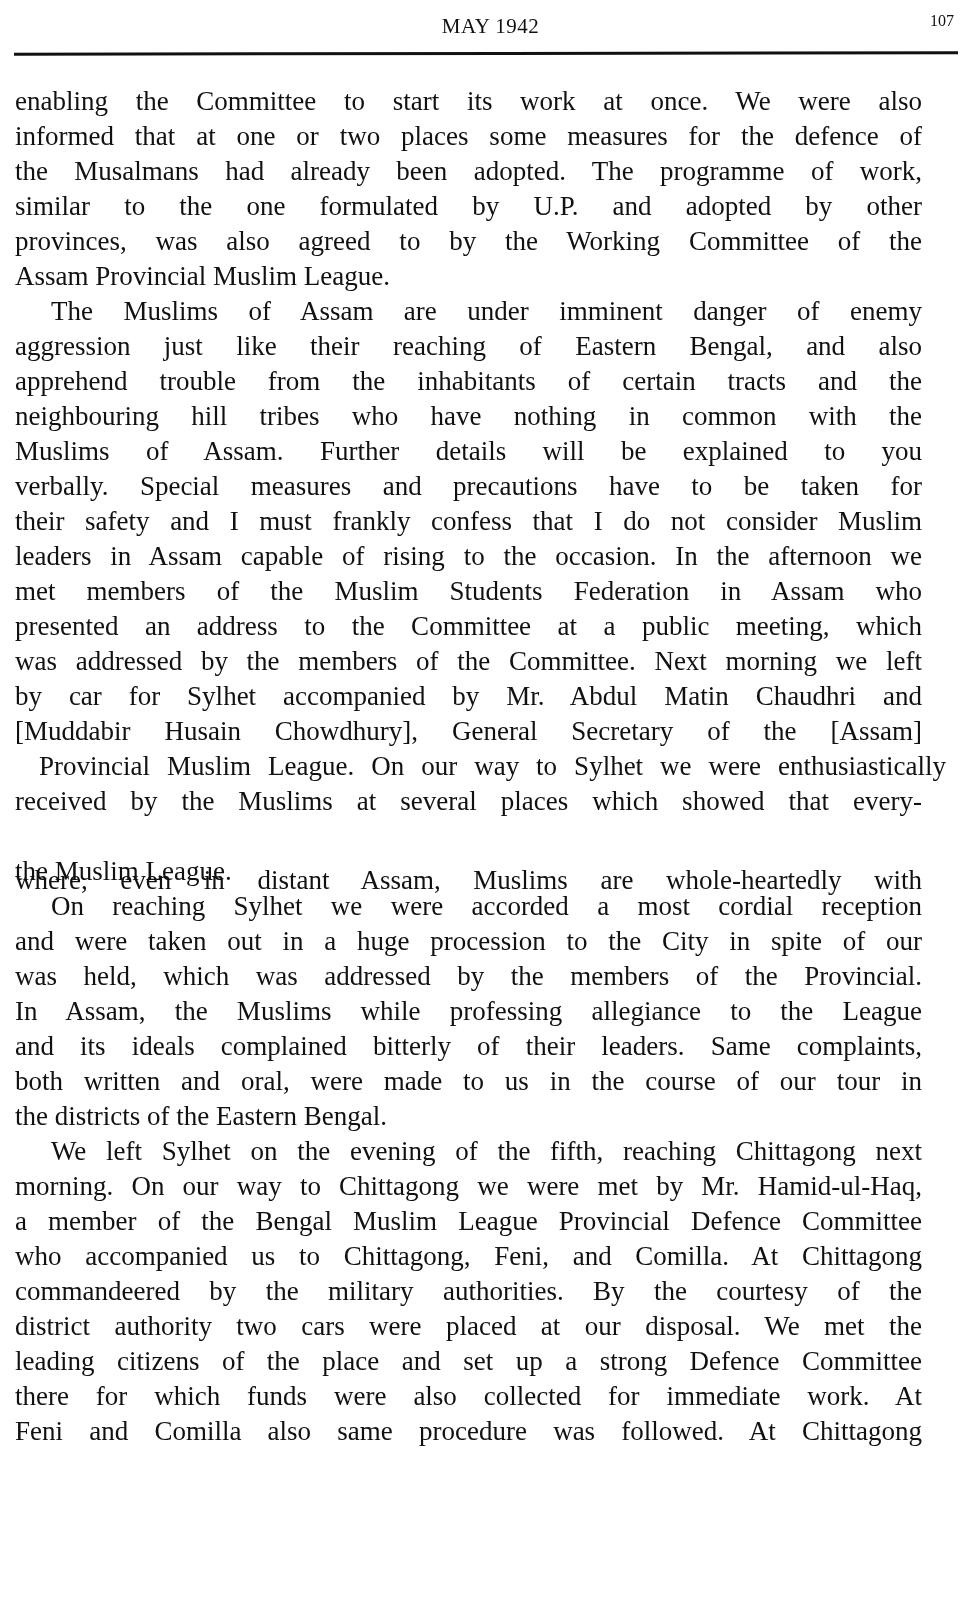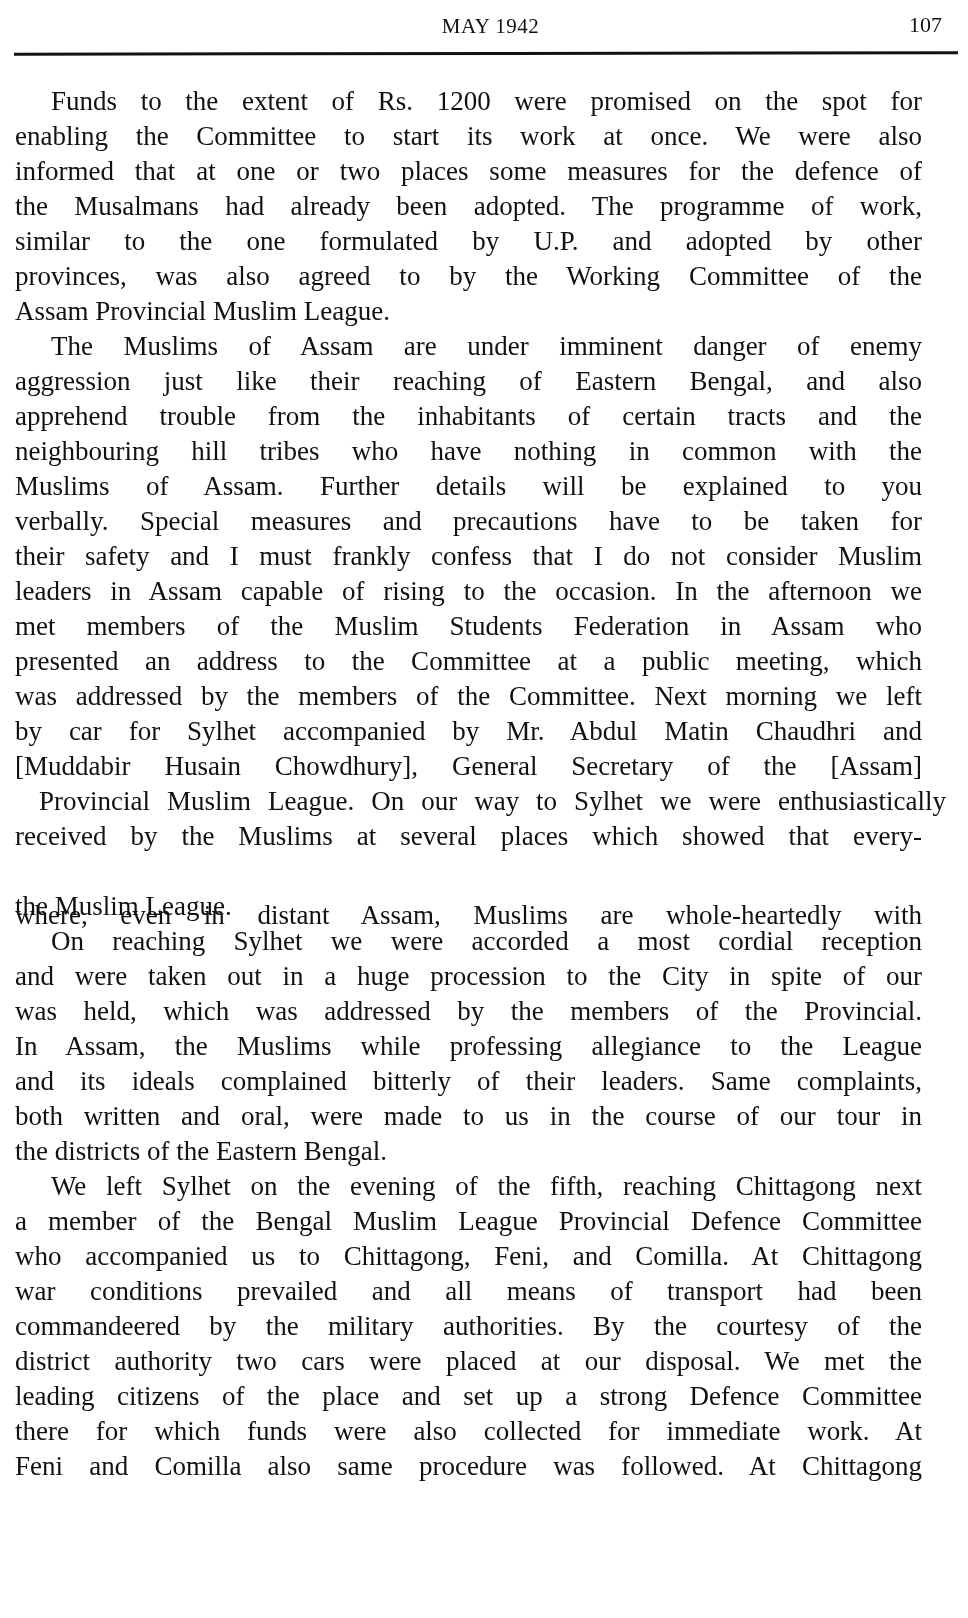--- a/index.html
+++ b/index.html
@@ -26,23 +26,23 @@
     position: absolute;
     left: 13px;
     right: 0;
     top: 0;
     text-align: center;
     font-size: 21px;
     letter-spacing: 0.5px;
   }
   .page-number {
     position: absolute;
-    right: 12px;
+    right: 0;
     top: -2px;
-    font-size: 22px;
+    font-size: 16px;
   }
   .rule {
     position: absolute;
     top: 52px;
     left: 14px;
     width: 944px;
     height: 3px;
     background: #111111;
     transform: rotate(-0.08deg);
   }
@@ -85,21 +85,20 @@
 
 <div class="running-head">
   <div class="running-title">MAY 1942</div>
   <div class="page-number">107</div>
 </div>
 <div class="rule"></div>
 
 <div class="body-text">
 
   <div>
-    <div class="line indent"><span style="display: inline-block; white-space: normal; width: 100%;">Funds to the extent of Rs. 1200 were promised on the spot for</span></div>
     <div class="line"><span style="display: inline-block; white-space: normal; width: 100%;">enabling the Committee to start its work at once. We were also</span></div>
     <div class="line"><span style="display: inline-block; white-space: normal; width: 100%;">informed that at one or two places some measures for the defence of</span></div>
     <div class="line"><span style="display: inline-block; white-space: normal; width: 100%;">the Musalmans had already been adopted. The programme of work,</span></div>
     <div class="line"><span style="display: inline-block; white-space: normal; width: 100%;">similar to the one formulated by U.P. and adopted by other</span></div>
     <div class="line"><span style="display: inline-block; white-space: normal; width: 100%;">provinces, was also agreed to by the Working Committee of the</span></div>
     <div class="line last"><span style="display: inline-block; white-space: normal; width: 100%;">Assam Provincial Muslim League.</span></div>
   </div>
 
   <div>
     <div class="line indent"><span style="display: inline-block; white-space: normal; width: 100%;">The Muslims of Assam are under imminent danger of enemy</span></div>
@@ -126,23 +125,23 @@
     <div class="line"><span style="display: inline-block; white-space: normal; width: 100%;">and were taken out in a huge procession to the City in spite of our</span></div>
     <div class="line"><span style="display: inline-block; white-space: normal; width: 100%;">was held, which was addressed by the members of the Provincial.</span></div>
     <div class="line"><span style="display: inline-block; white-space: normal; width: 100%;">In Assam, the Muslims while professing allegiance to the League</span></div>
     <div class="line"><span style="display: inline-block; white-space: normal; width: 100%;">and its ideals complained bitterly of their leaders. Same complaints,</span></div>
     <div class="line"><span style="display: inline-block; white-space: normal; width: 100%;">both written and oral, were made to us in the course of our tour in</span></div>
     <div class="line last"><span style="display: inline-block; white-space: normal; width: 100%;">the districts of the Eastern Bengal.</span></div>
   </div>
 
   <div>
     <div class="line indent"><span style="display: inline-block; white-space: normal; width: 100%;">We left Sylhet on the evening of the fifth, reaching Chittagong next</span></div>
+    <div class="line"><span style="display: inline-block; white-space: normal; width: 100%;">morning. On our way to Chittagong we were met by Mr. Hamid-ul-Haq,</span></div>
     <div class="line"><span style="display: inline-block; white-space: normal; width: 100%;">a member of the Bengal Muslim League Provincial Defence Committee</span></div>
     <div class="line"><span style="display: inline-block; white-space: normal; width: 100%;">who accompanied us to Chittagong, Feni, and Comilla. At Chittagong</span></div>
-    <div class="line"><span style="display: inline-block; white-space: normal; width: 100%;">war conditions prevailed and all means of transport had been</span></div>
     <div class="line"><span style="display: inline-block; white-space: normal; width: 100%;">commandeered by the military authorities. By the courtesy of the</span></div>
     <div class="line"><span style="display: inline-block; white-space: normal; width: 100%;">district authority two cars were placed at our disposal. We met the</span></div>
     <div class="line"><span style="display: inline-block; white-space: normal; width: 100%;">leading citizens of the place and set up a strong Defence Committee</span></div>
     <div class="line"><span style="display: inline-block; white-space: normal; width: 100%;">there for which funds were also collected for immediate work. At</span></div>
     <div class="line"><span style="display: inline-block; white-space: normal; width: 100%;">Feni and Comilla also same procedure was followed. At Chittagong</span></div>
   </div>
 
 </div>
 
 </body></html>

